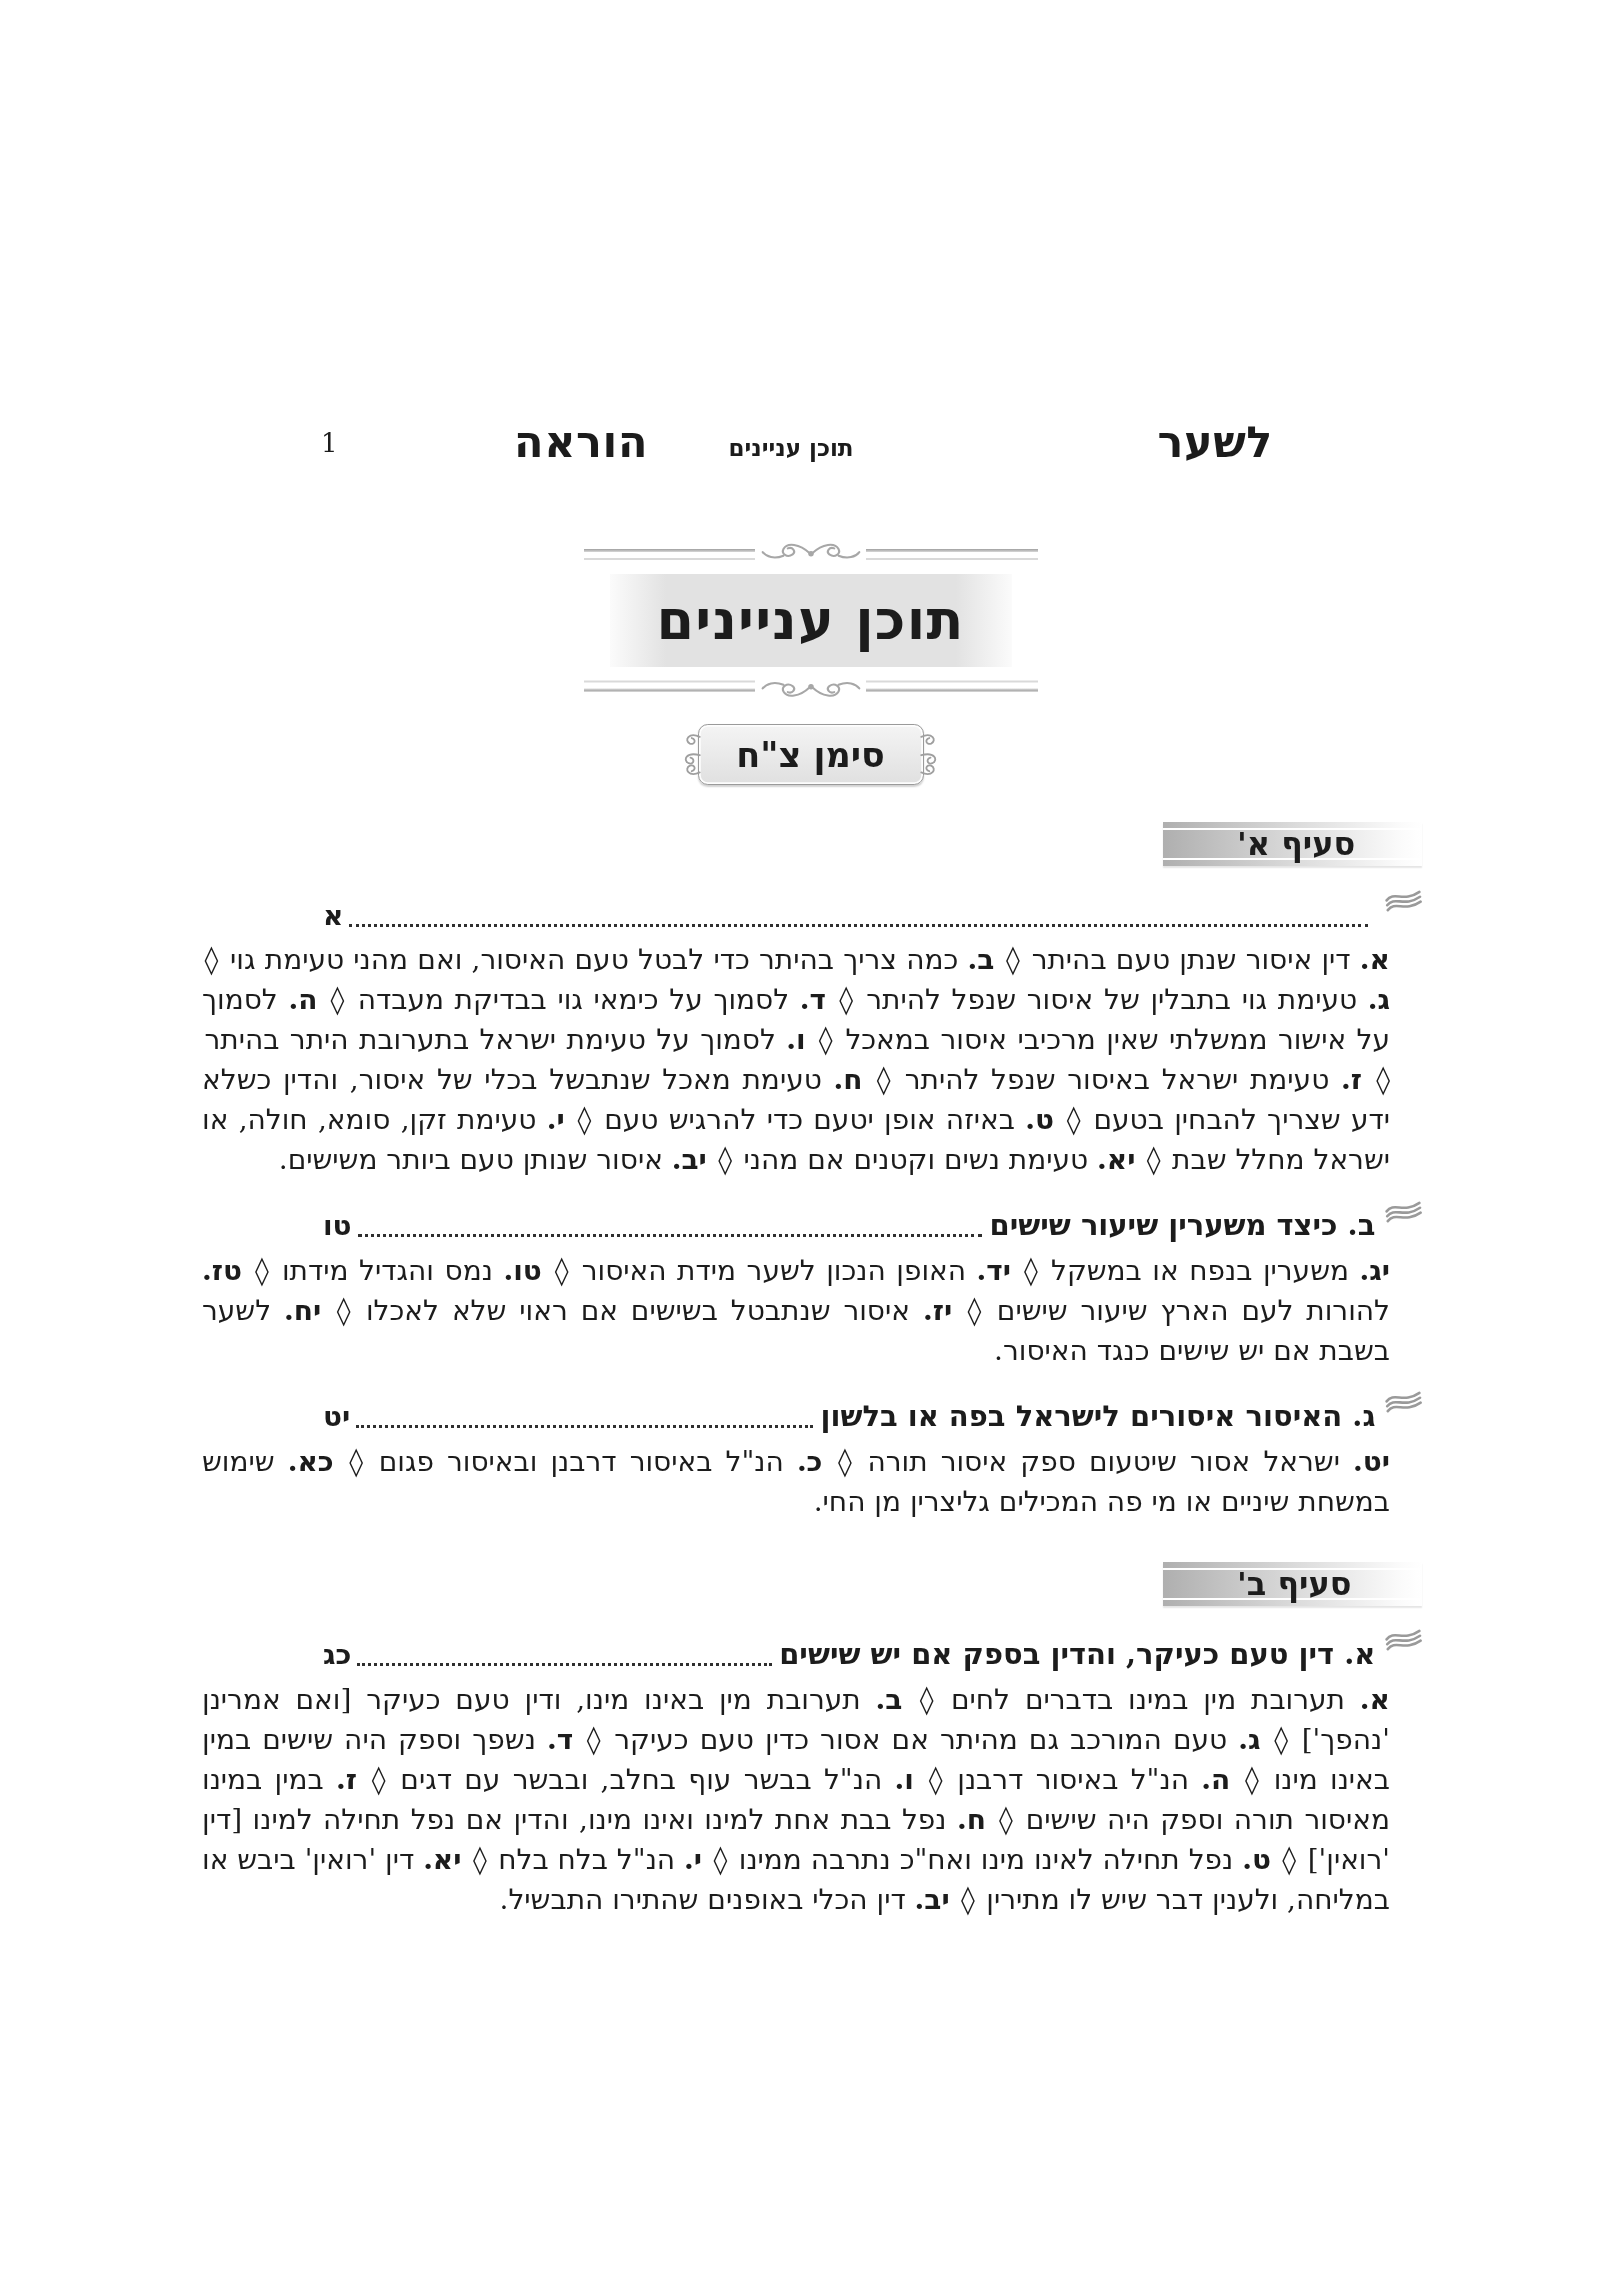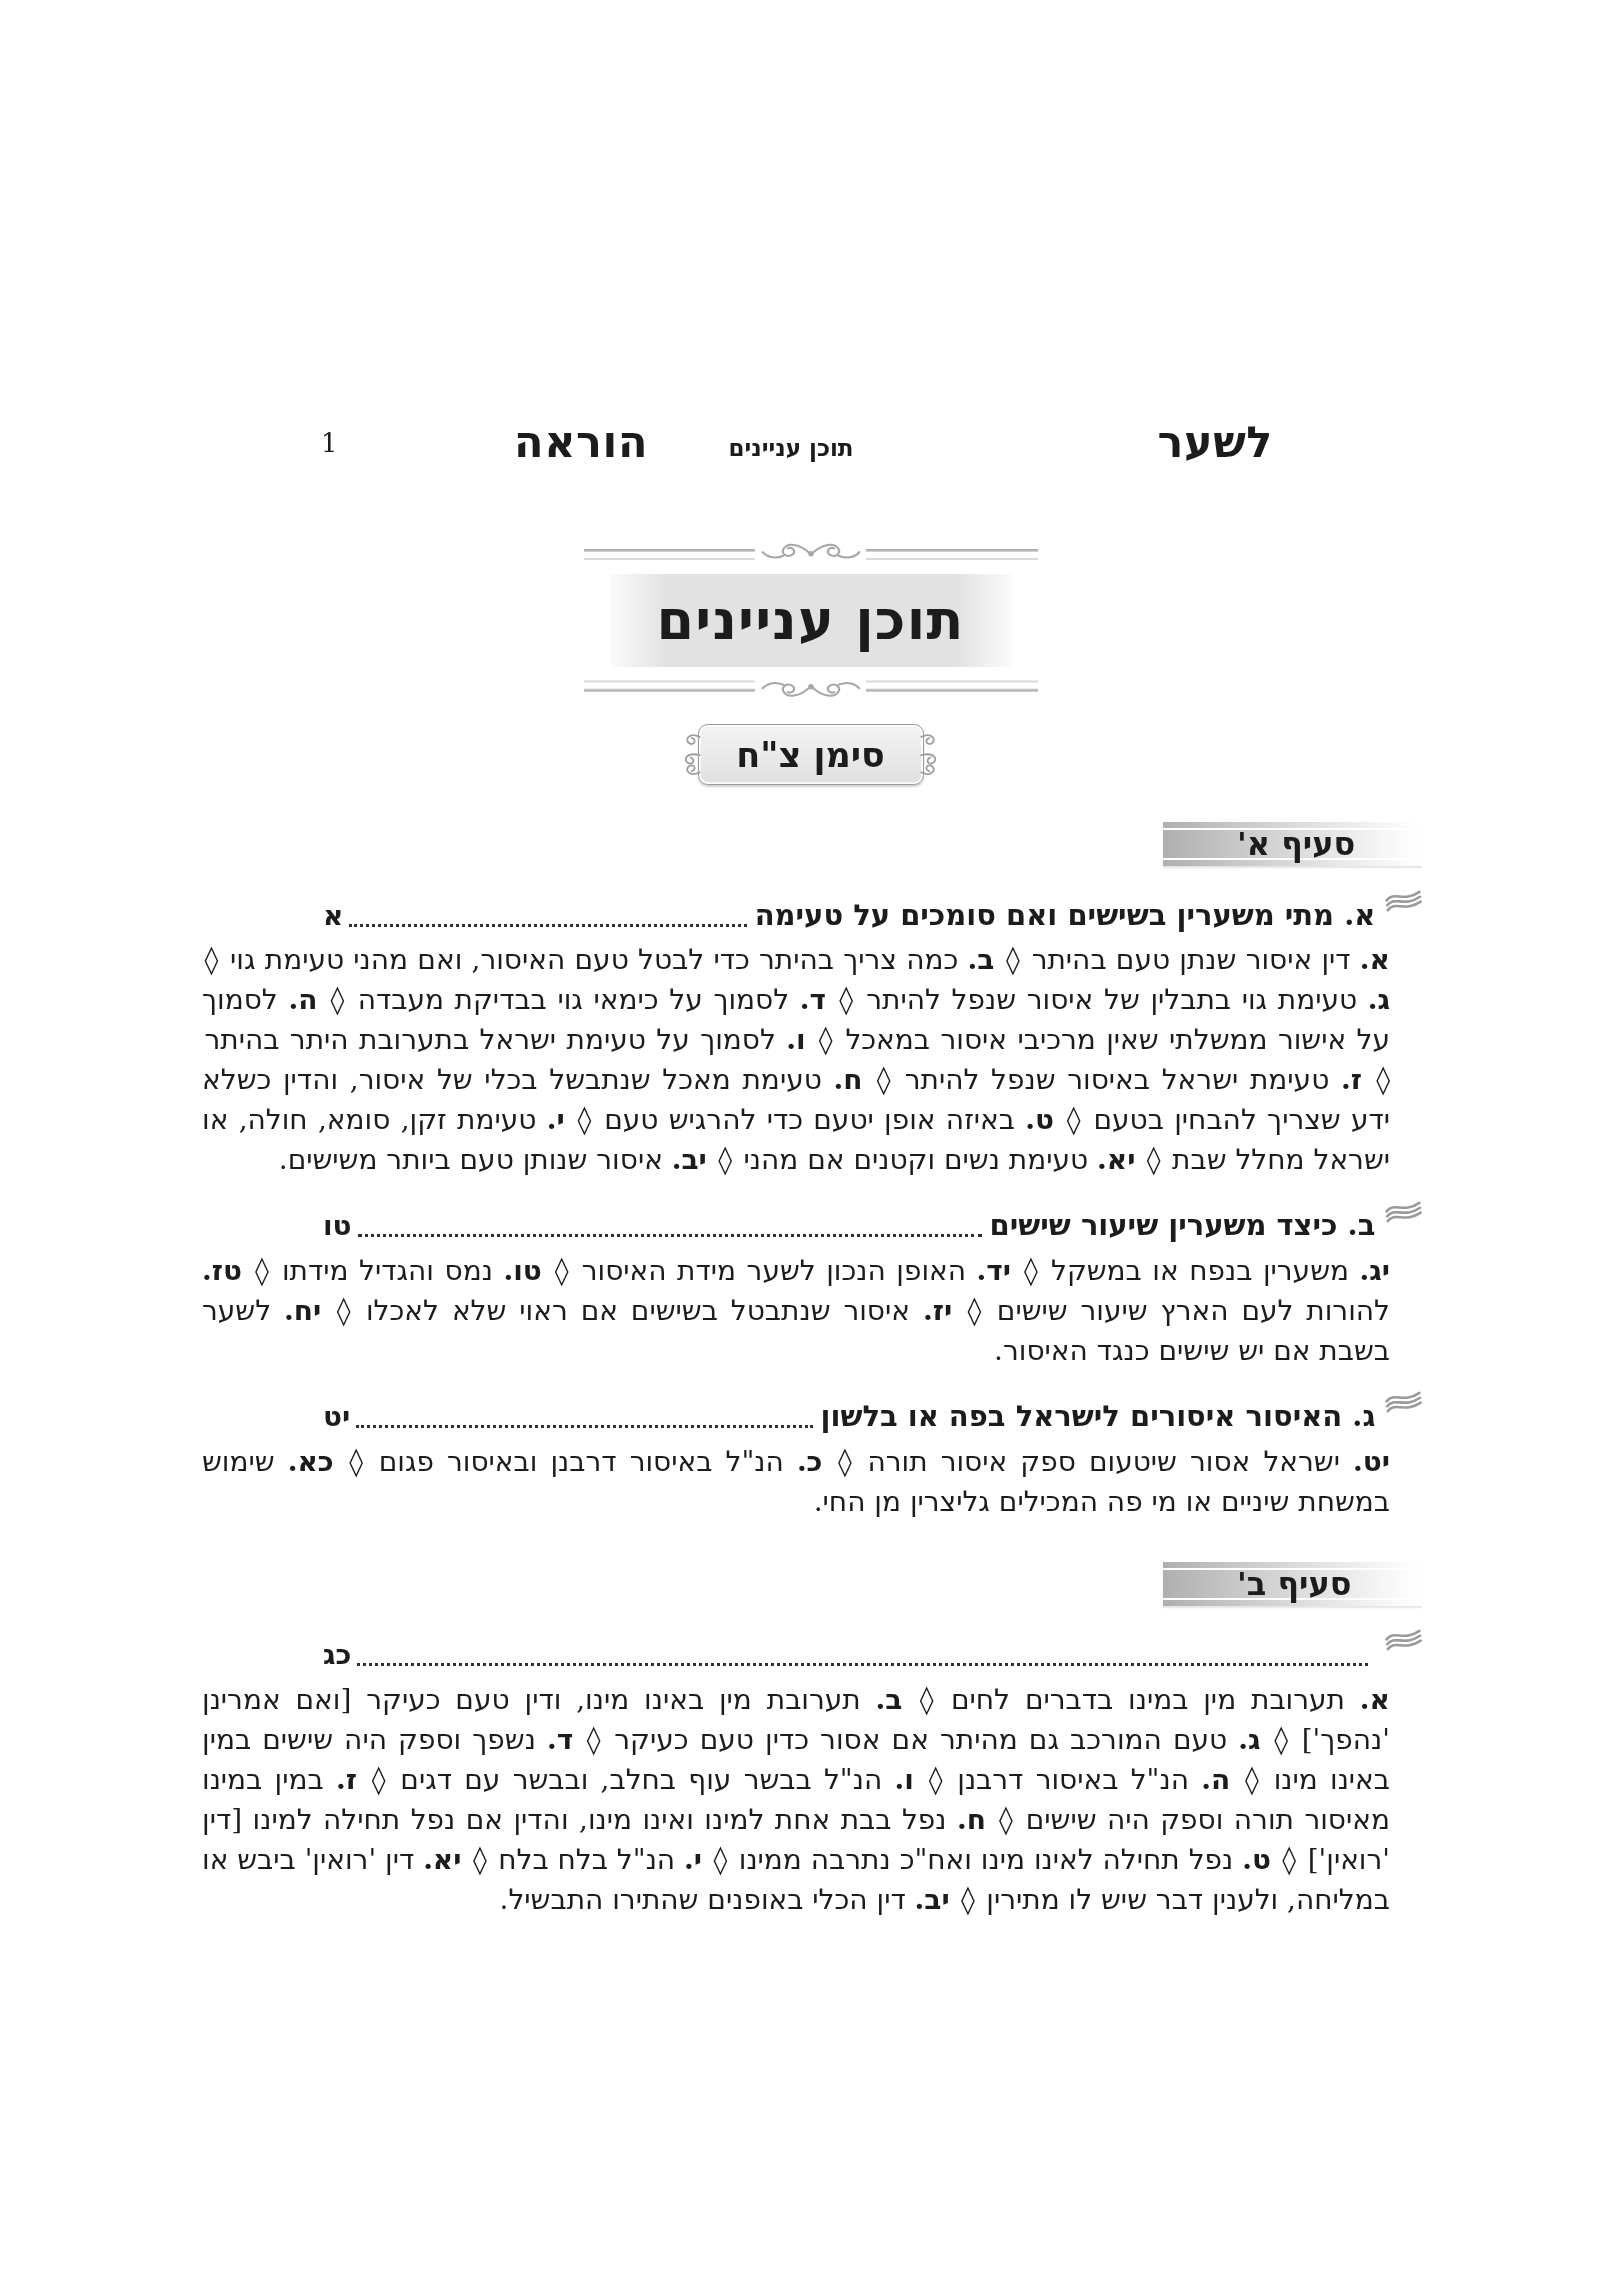--- a/index.html
+++ b/index.html
@@ -175,21 +175,20 @@
     <div class="entry-title-row">
       <span class="orn-flourish">
         <svg width="38" height="28" viewBox="0 0 62 46">
           <g stroke="#9a9a9a" stroke-width="4.2" fill="none" stroke-linecap="round">
             <path d="M4 22 C 16 6, 32 26, 58 8"></path>
             <path d="M5 30 C 17 14, 33 34, 59 16"></path>
             <path d="M6 38 C 18 22, 34 42, 60 24"></path>
           </g>
         </svg>
       </span>
-      <span class="entry-title">א. מתי משערין בשישים ואם סומכים על טעימה</span>
       <span class="leader"></span>
       <span class="entry-page">א</span>
     </div>
     <p class="entry-body"><b class="marker">א.</b> דין איסור שנתן טעם בהיתר<span class="diamond"> ◊ </span><b class="marker">ב.</b> כמה צריך בהיתר כדי לבטל טעם האיסור, ואם מהני טעימת גוי<span class="diamond"> ◊ </span><b class="marker">ג.</b> טעימת גוי בתבלין של איסור שנפל להיתר<span class="diamond"> ◊ </span><b class="marker">ד.</b> לסמוך על כימאי גוי בבדיקת מעבדה<span class="diamond"> ◊ </span><b class="marker">ה.</b> לסמוך על אישור ממשלתי שאין מרכיבי איסור במאכל<span class="diamond"> ◊ </span><b class="marker">ו.</b> לסמוך על טעימת ישראל בתערובת היתר בהיתר<span class="diamond"> ◊ </span><b class="marker">ז.</b> טעימת ישראל באיסור שנפל להיתר<span class="diamond"> ◊ </span><b class="marker">ח.</b> טעימת מאכל שנתבשל בכלי של איסור, והדין כשלא ידע שצריך להבחין בטעם<span class="diamond"> ◊ </span><b class="marker">ט.</b> באיזה אופן יטעם כדי להרגיש טעם<span class="diamond"> ◊ </span><b class="marker">י.</b> טעימת זקן, סומא, חולה, או ישראל מחלל שבת<span class="diamond"> ◊ </span><b class="marker">יא.</b> טעימת נשים וקטנים אם מהני<span class="diamond"> ◊ </span><b class="marker">יב.</b> איסור שנותן טעם ביותר משישים.</p>
   </div>
 
   <div class="entry">
     <div class="entry-title-row">
       <span class="orn-flourish">
         <svg width="38" height="28" viewBox="0 0 62 46">
@@ -236,20 +235,21 @@
     <div class="entry-title-row">
       <span class="orn-flourish">
         <svg width="38" height="28" viewBox="0 0 62 46">
           <g stroke="#9a9a9a" stroke-width="4.2" fill="none" stroke-linecap="round">
             <path d="M4 22 C 16 6, 32 26, 58 8"></path>
             <path d="M5 30 C 17 14, 33 34, 59 16"></path>
             <path d="M6 38 C 18 22, 34 42, 60 24"></path>
           </g>
         </svg>
       </span>
+      <span class="entry-title">א. דין טעם כעיקר, והדין בספק אם יש שישים</span>
       <span class="leader"></span>
       <span class="entry-page">כג</span>
     </div>
     <p class="entry-body"><b class="marker">א.</b> תערובת מין במינו בדברים לחים<span class="diamond"> ◊ </span><b class="marker">ב.</b> תערובת מין באינו מינו, ודין טעם כעיקר [ואם אמרינן 'נהפך']<span class="diamond"> ◊ </span><b class="marker">ג.</b> טעם המורכב גם מהיתר אם אסור כדין טעם כעיקר<span class="diamond"> ◊ </span><b class="marker">ד.</b> נשפך וספק היה שישים במין באינו מינו<span class="diamond"> ◊ </span><b class="marker">ה.</b> הנ"ל באיסור דרבנן<span class="diamond"> ◊ </span><b class="marker">ו.</b> הנ"ל בבשר עוף בחלב, ובבשר עם דגים<span class="diamond"> ◊ </span><b class="marker">ז.</b> במין במינו מאיסור תורה וספק היה שישים<span class="diamond"> ◊ </span><b class="marker">ח.</b> נפל בבת אחת למינו ואינו מינו, והדין אם נפל תחילה למינו [דין 'רואין']<span class="diamond"> ◊ </span><b class="marker">ט.</b> נפל תחילה לאינו מינו ואח"כ נתרבה ממינו<span class="diamond"> ◊ </span><b class="marker">י.</b> הנ"ל בלח בלח<span class="diamond"> ◊ </span><b class="marker">יא.</b> דין 'רואין' ביבש או במליחה, ולענין דבר שיש לו מתירין<span class="diamond"> ◊ </span><b class="marker">יב.</b> דין הכלי באופנים שהתירו התבשיל.</p>
   </div>
 </div>
   </section>
 </div>
 </div>
 

